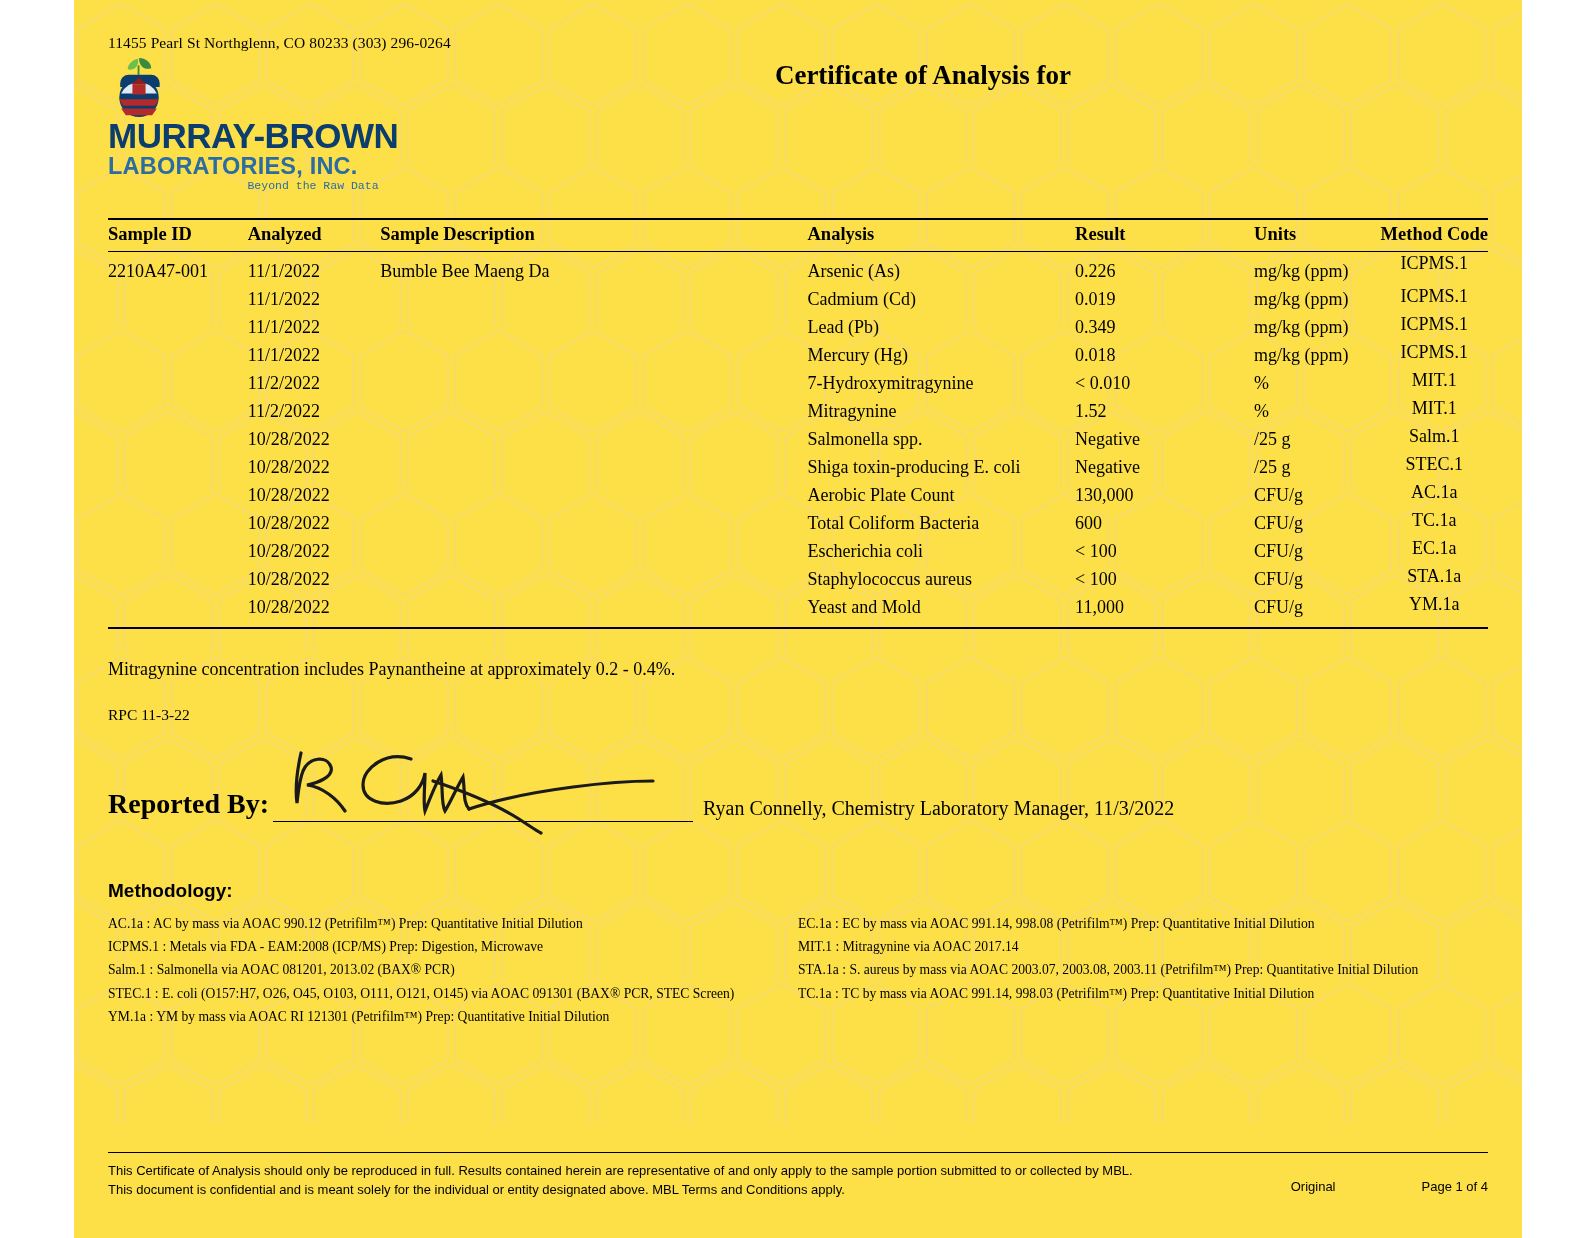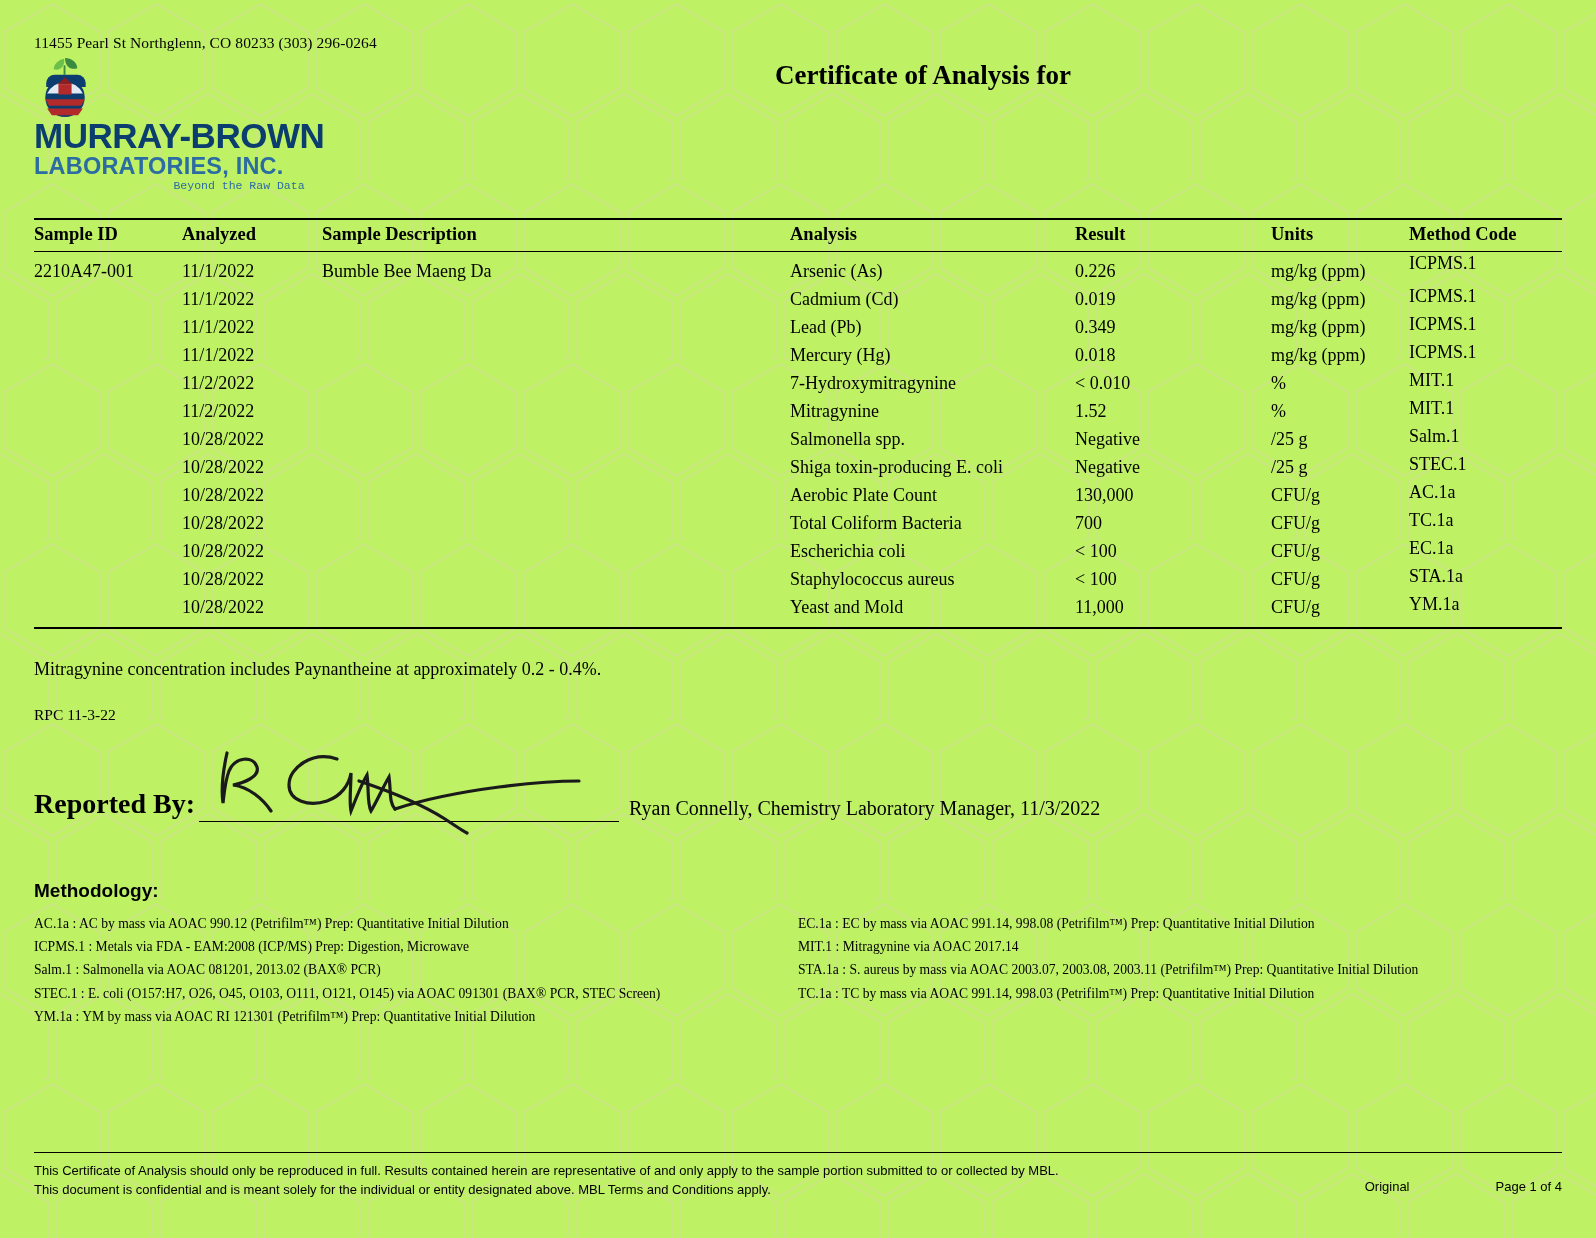--- a/index.html
+++ b/index.html
@@ -6,25 +6,25 @@
     margin: 0;
     padding: 0;
     background: #ffffff;
   }
   body {
     font-family: "Liberation Serif", serif;
     color: #000000;
   }
   .page {
     position: relative;
-    width: 1596px;
+    width: 1448px;
     height: 1238px;
     margin: 0 auto;
     overflow: hidden;
-    background: #bef264;
+    background: #fde047;
   }
 
   
   .watermark {
     position: absolute;
     inset: 0;
     pointer-events: none;
     opacity: 0.5;
     z-index: 0;
   }
@@ -139,21 +139,21 @@
   tbody.results-body {
     border-bottom: 2.2px solid #000;
   }
   .col-sid    { width: 148px; }
   .col-anz    { width: 140px; }
   .col-desc   { width: 468px; }
   .col-analysis { width: 285px; }
   .col-result { width: 196px; }
   .col-units  { width: 138px; }
   .col-method { width: auto; }
-  .method-cell { font-size: 14.5px; padding-top: 1px !important; }
+  .method-cell { font-size: 14.5px; padding-top: 1px !important; text-align: center; }
 
   
   .note {
     font-size: 18px;
     margin-top: 30px;
   }
   .rpc {
     font-size: 15.5px;
     margin-top: 26px;
   }
@@ -390,21 +390,21 @@
           <td>Aerobic Plate Count</td>
           <td>130,000</td>
           <td>CFU/g</td>
           <td class="method-cell">AC.1a</td>
         </tr>
         <tr>
           <td></td>
           <td>10/28/2022</td>
           <td></td>
           <td>Total Coliform Bacteria</td>
-          <td>700</td>
+          <td>600</td>
           <td>CFU/g</td>
           <td class="method-cell">TC.1a</td>
         </tr>
         <tr>
           <td></td>
           <td>10/28/2022</td>
           <td></td>
           <td>Escherichia coli</td>
           <td>&lt; 100</td>
           <td>CFU/g</td>

